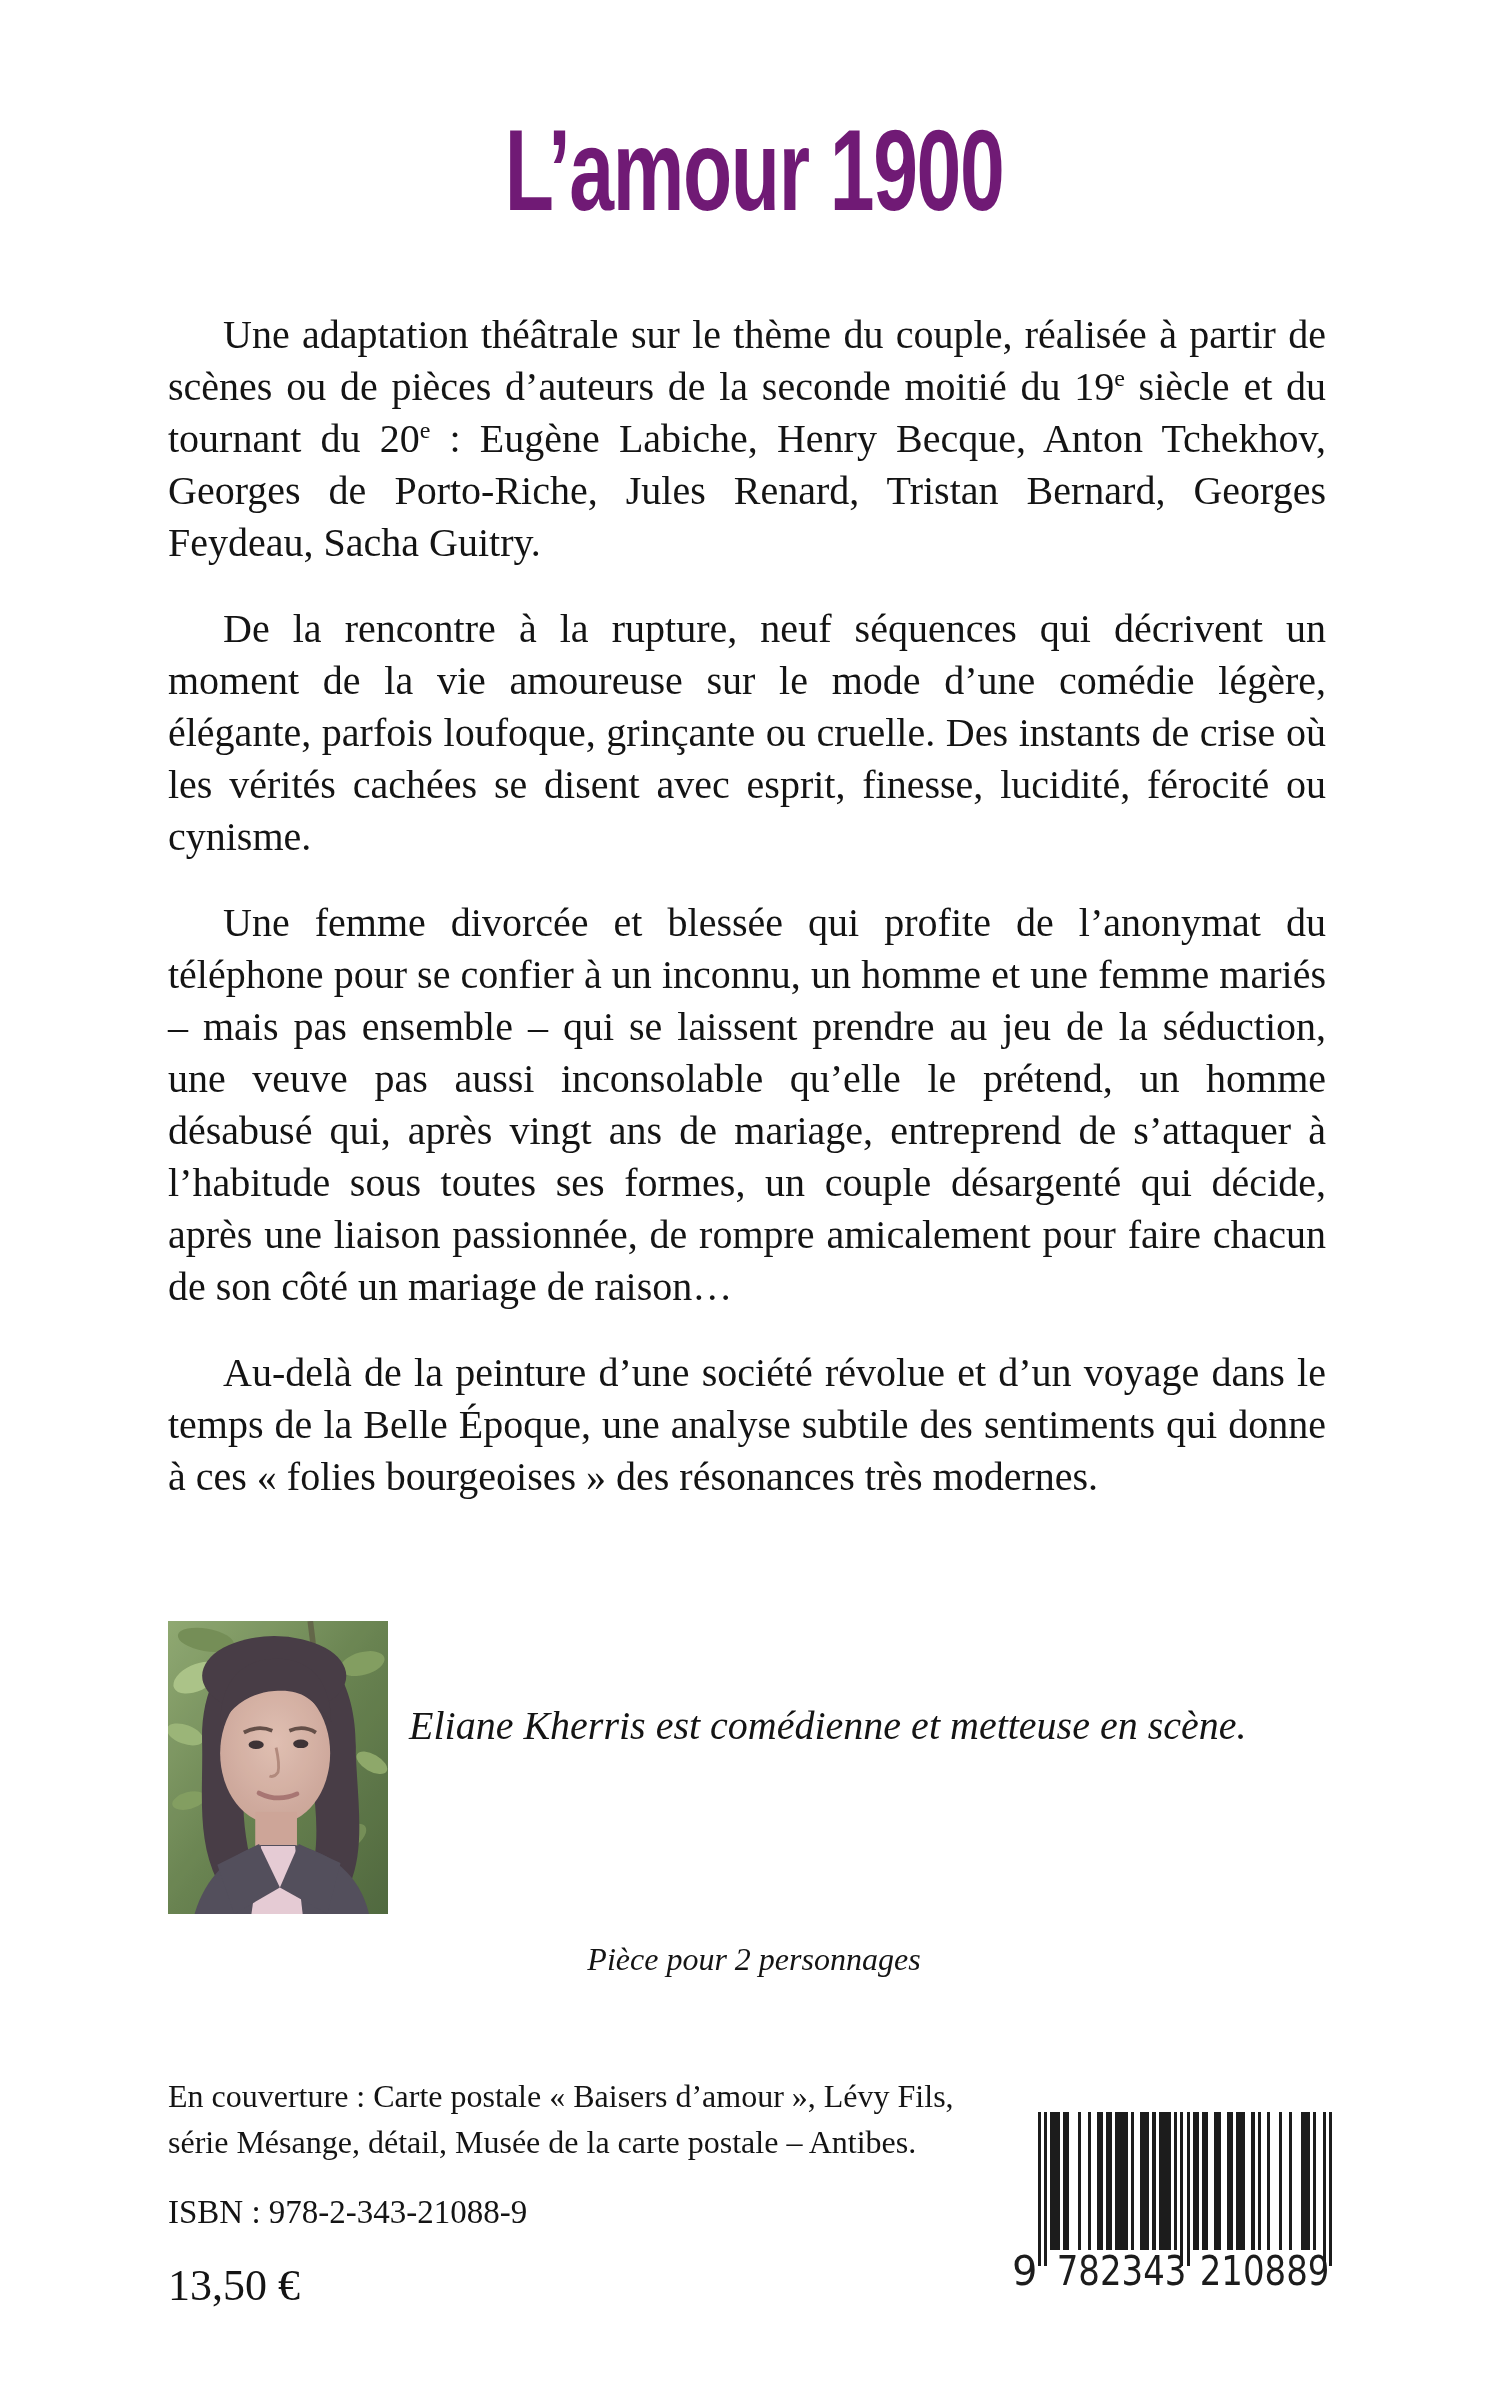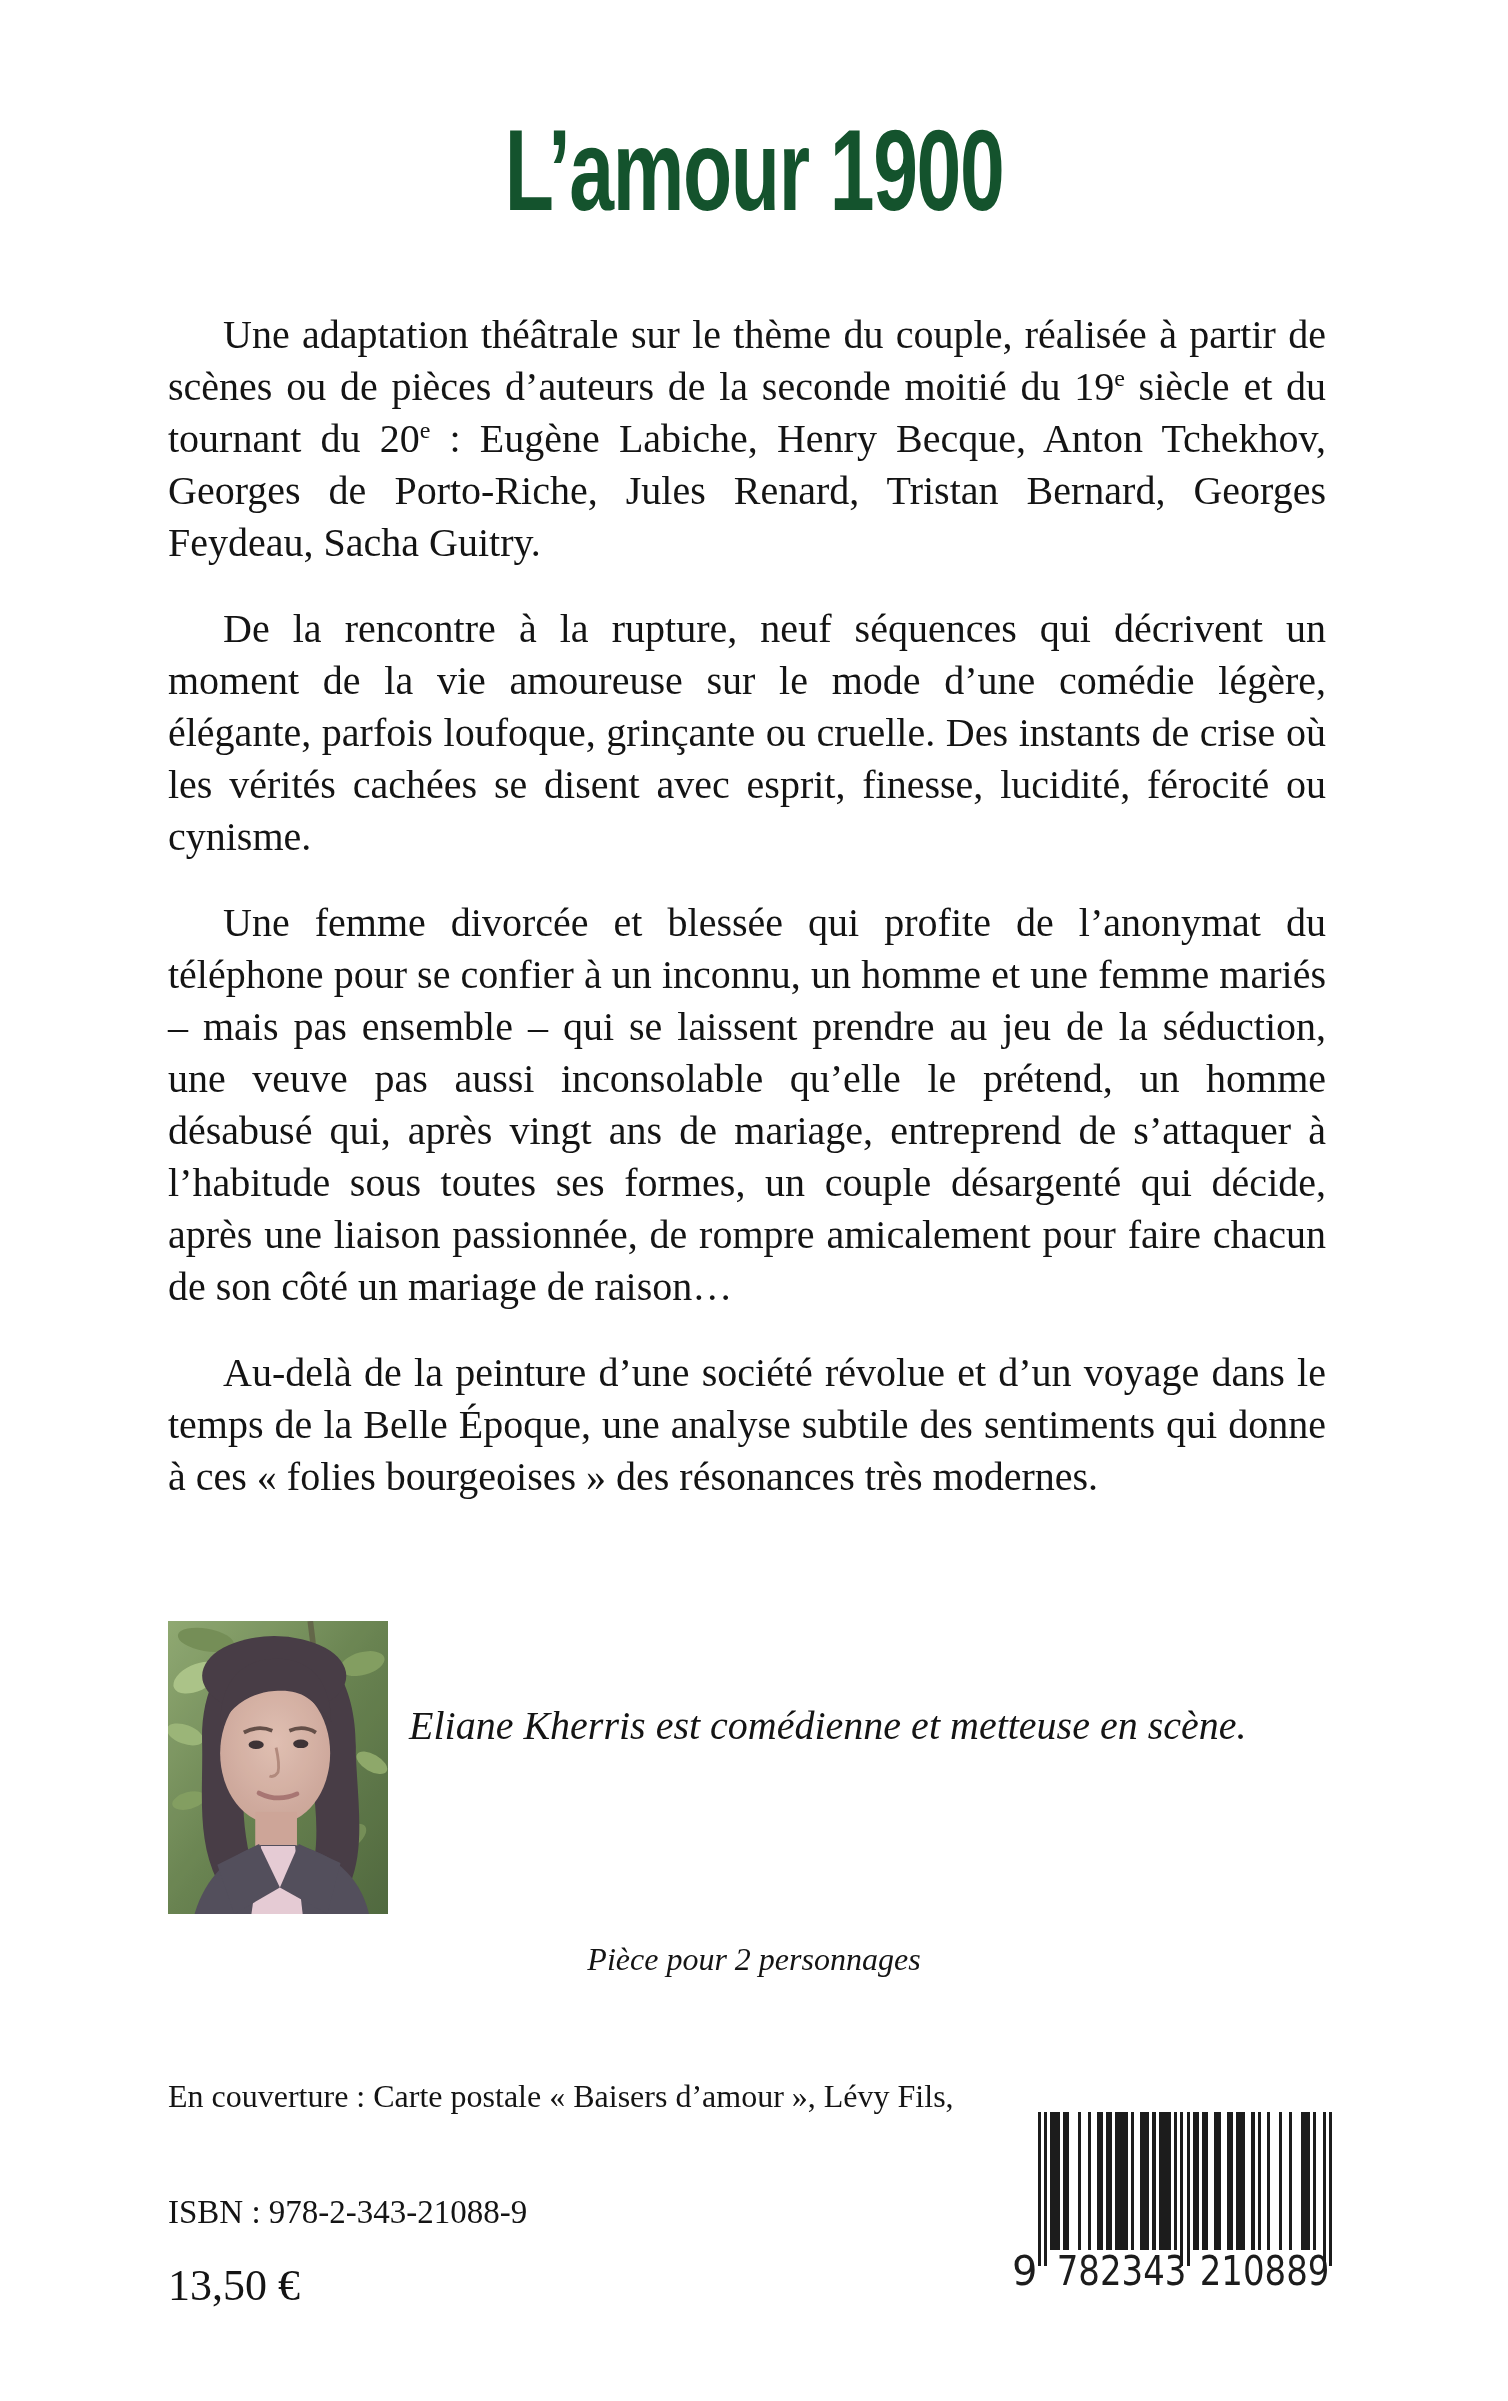--- a/index.html
+++ b/index.html
@@ -51,21 +51,21 @@
   }
   .bc-lead { left:-1.9px; }
   .bc-left  { left:33px;  width:129px; text-align:center; transform:scaleX(0.85); transform-origin:50% 50%; }
   .bc-right { left:176px; width:129px; text-align:center; transform:scaleX(0.85); transform-origin:50% 50%; }
 </style>
 </head>
 <body>
 
 <div class="page">
 
-  <div class="title" style="color: #14532d;">
+  <div class="title" style="color: #701a75;">
     <span class="title-inner">L’amour 1900</span>
   </div>
 
   <div class="body-block">
     <p><span>Une adaptation théâtrale sur le thème du couple, réalisée à partir de scènes ou de pièces d’auteurs de la seconde moitié du 19</span><sup>e</sup><span> siècle et du tournant du 20</span><sup>e</sup><span> : Eugène Labiche, Henry Becque, Anton Tchekhov, Georges de Porto-Riche, Jules Renard, Tristan Bernard, Georges Feydeau, Sacha Guitry.</span></p>
     <p><span>De la rencontre à la rupture, neuf séquences qui décrivent un moment de la vie amoureuse sur le mode d’une comédie légère, élégante, parfois loufoque, grinçante ou cruelle. Des instants de crise où les vérités cachées se disent avec esprit, finesse, lucidité, férocité ou cynisme.</span></p>
     <p><span>Une femme divorcée et blessée qui profite de l’anonymat du téléphone pour se confier à un inconnu, un homme et une femme mariés – mais pas ensemble – qui se laissent prendre au jeu de la séduction, une veuve pas aussi inconsolable qu’elle le prétend, un homme désabusé qui, après vingt ans de mariage, entreprend de s’attaquer à l’habitude sous toutes ses formes, un couple désargenté qui décide, après une liaison passionnée, de rompre amicalement pour faire chacun de son côté un mariage de raison…</span></p>
     <p><span>Au-delà de la peinture d’une société révolue et d’un voyage dans le temps de la Belle Époque, une analyse subtile des sentiments qui donne à ces « folies bourgeoises » des résonances très modernes.</span></p>
   </div>
 
@@ -109,20 +109,21 @@
       <rect width="232" height="310" fill="#c9b6dc" opacity="0.10"></rect>
     </svg>
   </div>
 
   <div class="author-line"><span style="font-weight: normal;">Eliane Kherris</span><span> est comédienne et metteuse en scène.</span></div>
 
   <div class="tagline">Pièce pour 2 personnages</div>
 
   <div class="credits">
     <div>En couverture : Carte postale « Baisers d’amour », Lévy Fils,</div>
+    <div>série Mésange, détail, Musée de la carte postale – Antibes.</div>
   </div>
 
   <div class="isbn">ISBN : 978-2-343-21088-9</div>
   <div class="price">13,50 €</div>
 
   <div class="barcode">
     <div class="bars">
         <div class="bar black guard"></div>
         <div class="bar guard"></div>
         <div class="bar black guard"></div>

